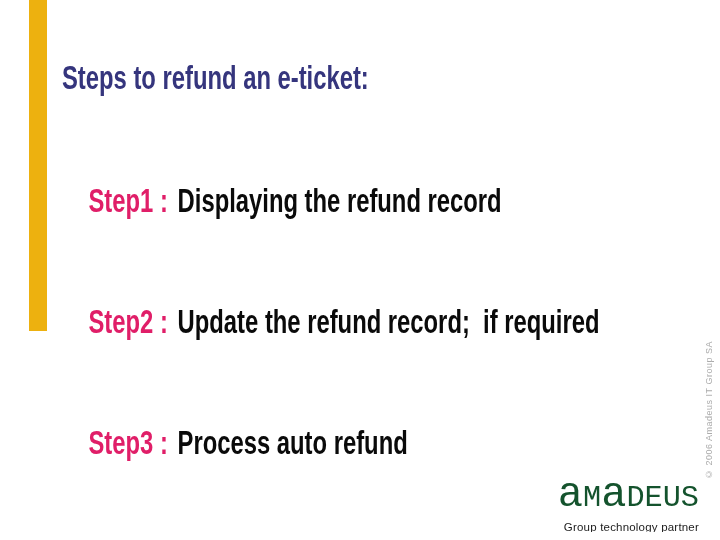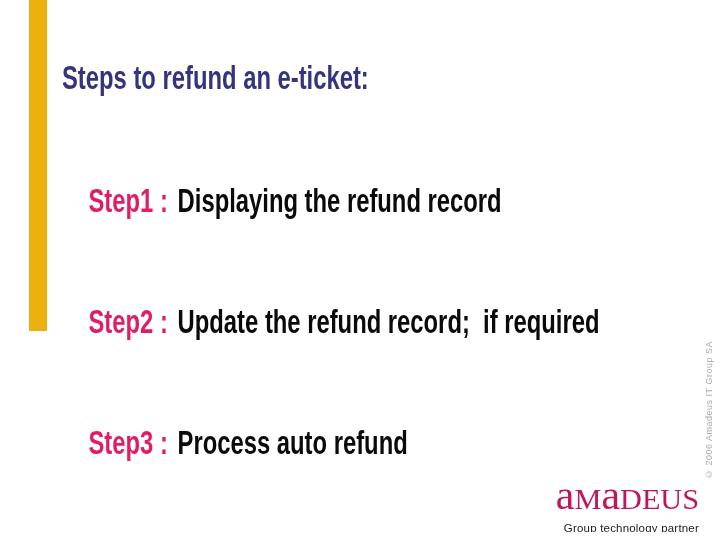--- a/index.html
+++ b/index.html
@@ -60,22 +60,22 @@
     color: #ABABAB;
     white-space: nowrap;
   }
   .logo {
     position: absolute;
     right: 21px;
     top: 473px;
     text-align: right;
   }
   .logo-wordmark {
-    font-family: Liberation Serif, serif;
-    color: #be185d;
+    font-family: Liberation Mono, monospace;
+    color: #14532d;
     font-size: 42px;
     line-height: 44px;
     white-space: nowrap;
     text-align: right;
   }
   .logo-wordmark .caps {
     text-transform: uppercase;
     font-size: 0.72em;
   }
   .logo-tagline {

